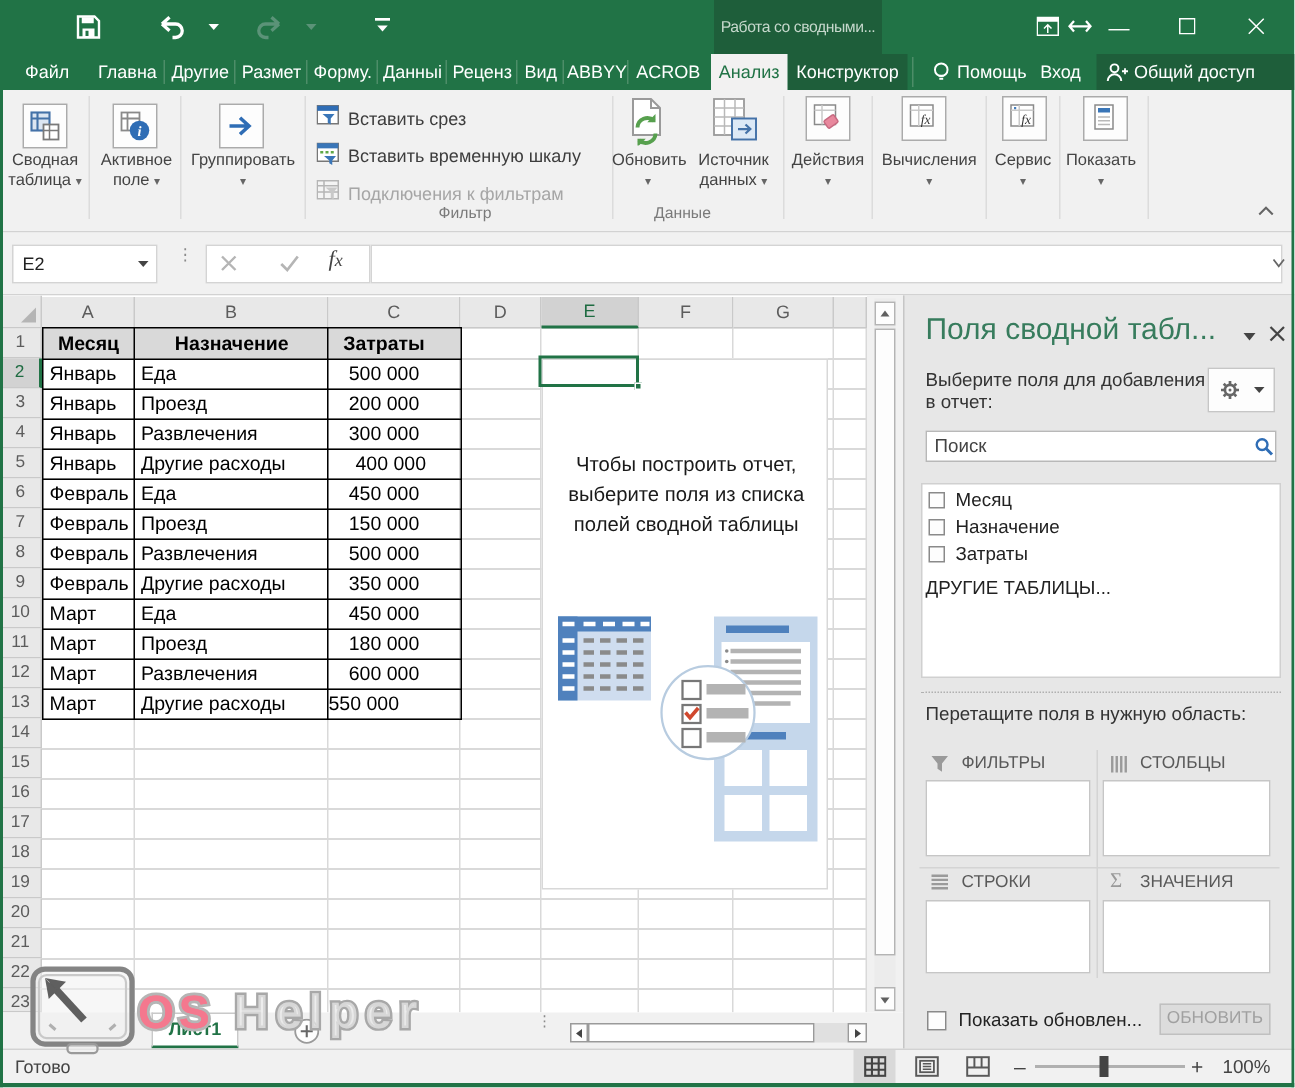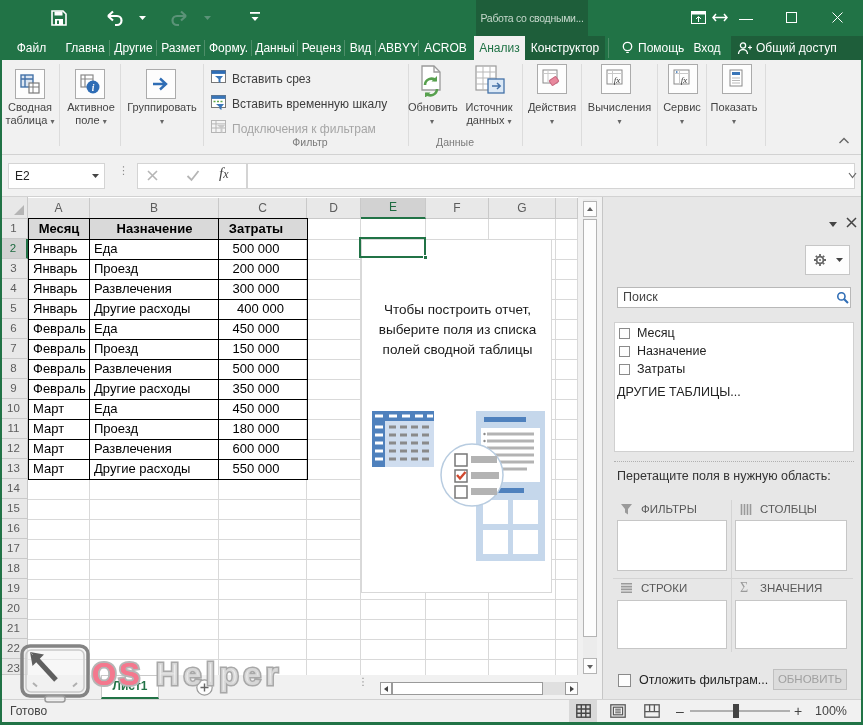--- a/index.html
+++ b/index.html
@@ -363,21 +363,21 @@
         <div class="cell" style="left:94px;top:202px">Еда</div>
         <div class="cell" style="left:219px;top:202px;width:88px;text-align:center;padding-right:14px">450 000</div>
     <div class="cell" style="left:33px;top:222px">Март</div>
         <div class="cell" style="left:94px;top:222px">Проезд</div>
         <div class="cell" style="left:219px;top:222px;width:88px;text-align:center;padding-right:14px">180 000</div>
     <div class="cell" style="left:33px;top:242px">Март</div>
         <div class="cell" style="left:94px;top:242px">Развлечения</div>
         <div class="cell" style="left:219px;top:242px;width:88px;text-align:center;padding-right:14px">600 000</div>
     <div class="cell" style="left:33px;top:262px">Март</div>
         <div class="cell" style="left:94px;top:262px">Другие расходы</div>
-        <div class="cell" style="left:219px;top:262px;width:88px;text-align:center;padding-right:14px">550 000</div>
+        <div class="cell" style="left:219px;top:262px;width:88px;padding-right:14px">550 000</div>
 
     <div id="overlay" style="position:absolute;left:361px;top:42px;width:191px;height:354px;background:#fff;border:1px solid #d8d8d8">
       <div style="position:absolute;left:0;top:60px;width:191px;text-align:center;font-size:13.5px;color:#1a1a1a;line-height:20px">Чтобы построить отчет,<br>выберите поля из списка<br>полей сводной таблицы</div>
 
       <svg style="position:absolute;left:9px;top:170px" width="175" height="160" viewBox="0 0 175 160">
 
         <g>
           <rect x="1" y="1" width="62" height="56" fill="#cfddef"></rect>
           <rect x="1" y="1" width="62" height="10" fill="#4f81bd"></rect>
           <rect x="1" y="1" width="13" height="56" fill="#4f81bd"></rect>
@@ -434,26 +434,28 @@
   <div class="abs" style="left:583px;top:201px;width:14px;height:16px;background:#fdfdfd;border:1px solid #b4b4b4"></div>
   <svg class="abs" style="left:586px;top:206px" width="8" height="6" viewBox="0 0 8 6">
         <path d="M1 5 L4 1 L7 5 z" fill="#606060"></path>
       </svg>
   <div class="abs" style="left:583px;top:219px;width:14px;height:418px;background:#fdfdfd;border:1px solid #b4b4b4"></div>
   <div class="abs" style="left:583px;top:658px;width:14px;height:16px;background:#fdfdfd;border:1px solid #b4b4b4"></div>
   <svg class="abs" style="left:586px;top:664px" width="8" height="6" viewBox="0 0 8 6">
         <path d="M1 1 L4 5 L7 1 z" fill="#606060"></path>
       </svg>
   <div class="abs" id="pane">
+    <div style="position:absolute;left:14px;top:12px;font-size:20px;color:#377c5d">Поля сводной табл...</div>
     <svg style="position:absolute;left:225px;top:24px" width="10" height="7" viewBox="0 0 10 7">
           <path d="M1 1 L5 6 L9 1 z" fill="#444"></path>
         </svg>
     <svg style="position:absolute;left:243px;top:20px" width="11" height="11" viewBox="0 0 11 11">
           <path d="M1 1 L10 10 M10 1 L1 10" stroke="#444" stroke-width="1.5"></path>
         </svg>
+    <div style="position:absolute;left:14px;top:49px;width:190px;font-size:12.5px;color:#333;line-height:14.5px">Выберите поля для добавления в отчет:</div>
     <div style="position:absolute;left:202px;top:48px;width:45px;height:30px;background:#fdfdfd;border:1px solid #c6c6c6"></div>
     <svg style="position:absolute;left:209px;top:55px" width="16" height="16" viewBox="0 0 16 16">
       <path d="M8 2 v2 M8 12 v2 M2 8 h2 M12 8 h2 M3.8 3.8 l1.4 1.4 M10.8 10.8 l1.4 1.4 M3.8 12.2 l1.4 -1.4 M10.8 5.2 l1.4 -1.4" stroke="#666" stroke-width="1.8"></path>
       <circle cx="8" cy="8" r="3.4" fill="none" stroke="#666" stroke-width="1.8"></circle>
       <circle cx="8" cy="8" r="1" fill="#666"></circle>
     </svg>
     <svg style="position:absolute;left:232px;top:60px" width="9" height="6" viewBox="0 0 9 6">
           <path d="M1 1 L4.5 5 L8 1 z" fill="#444"></path>
         </svg>
     <div style="position:absolute;left:14px;top:90px;width:234px;height:21px;background:#fff;border:1px solid #b8b8b8;font-size:12.5px;color:#444;line-height:19px;padding-left:5px">Поиск</div>
@@ -484,21 +486,21 @@
     <div style="position:absolute;left:132px;top:323px;width:112px;height:51px;background:#fff;border:1px solid #c6c6c6"></div>
     <svg style="position:absolute;left:17px;top:385px" width="13" height="13" viewBox="0 0 13 13">
           <path d="M1 1.8 h11 M1 4.6 h11 M1 7.4 h11 M1 10.2 h11" stroke="#9a9a9a" stroke-width="1.6"></path>
         </svg>
     <div style="position:absolute;left:38px;top:385px;font-size:11.5px;color:#595959">СТРОКИ</div>
     <div style="position:absolute;left:137px;top:383px;font-size:14px;color:#9a9a9a;font-family:'Liberation Serif'">Σ</div>
     <div style="position:absolute;left:157px;top:385px;font-size:11.5px;color:#595959">ЗНАЧЕНИЯ</div>
     <div style="position:absolute;left:14px;top:403px;width:110px;height:49px;background:#fff;border:1px solid #c6c6c6"></div>
     <div style="position:absolute;left:132px;top:403px;width:112px;height:49px;background:#fff;border:1px solid #c6c6c6"></div>
     <div style="position:absolute;left:15px;top:477px;width:13px;height:13px;background:#fdfdfd;border:1px solid #8a8a8a"></div>
-    <div style="position:absolute;left:36px;top:476px;font-size:12.5px;color:#222">Отложить фильтрам...</div>
+    <div style="position:absolute;left:36px;top:476px;font-size:12.5px;color:#222">Показать обновлен...</div>
     <div style="position:absolute;left:170px;top:472px;width:74px;height:21px;background:#dcdcdc;border:1px solid #c0c0c0;color:#a0a0a0;font-size:11.5px;text-align:center;line-height:19px">ОБНОВИТЬ</div>
     <div style="position:absolute;left:10px;top:381px;width:240px;height:1px;background:#d4d4d4"></div>
     <div style="position:absolute;left:128px;top:303px;width:1px;height:152px;background:#d4d4d4"></div>
   </div>
   <div class="abs" id="sheetbar">
     <div style="position:absolute;left:101px;top:0;width:58px;height:24px;background:#fff;border:1px solid #c9c9c9;border-bottom:2px solid #217346;color:#217346;font-weight:bold;font-size:12px;text-align:center;line-height:21px">Лист1</div>
     <svg style="position:absolute;left:196px;top:4px" width="17" height="17" viewBox="0 0 17 17">
       <circle cx="8.5" cy="8.5" r="7.7" fill="#fdfdfd" stroke="#9a9a9a" stroke-width="1.2"></circle>
       <path d="M8.5 4.5 v8 M4.5 8.5 h8" stroke="#666" stroke-width="1.4"></path>
     </svg>

